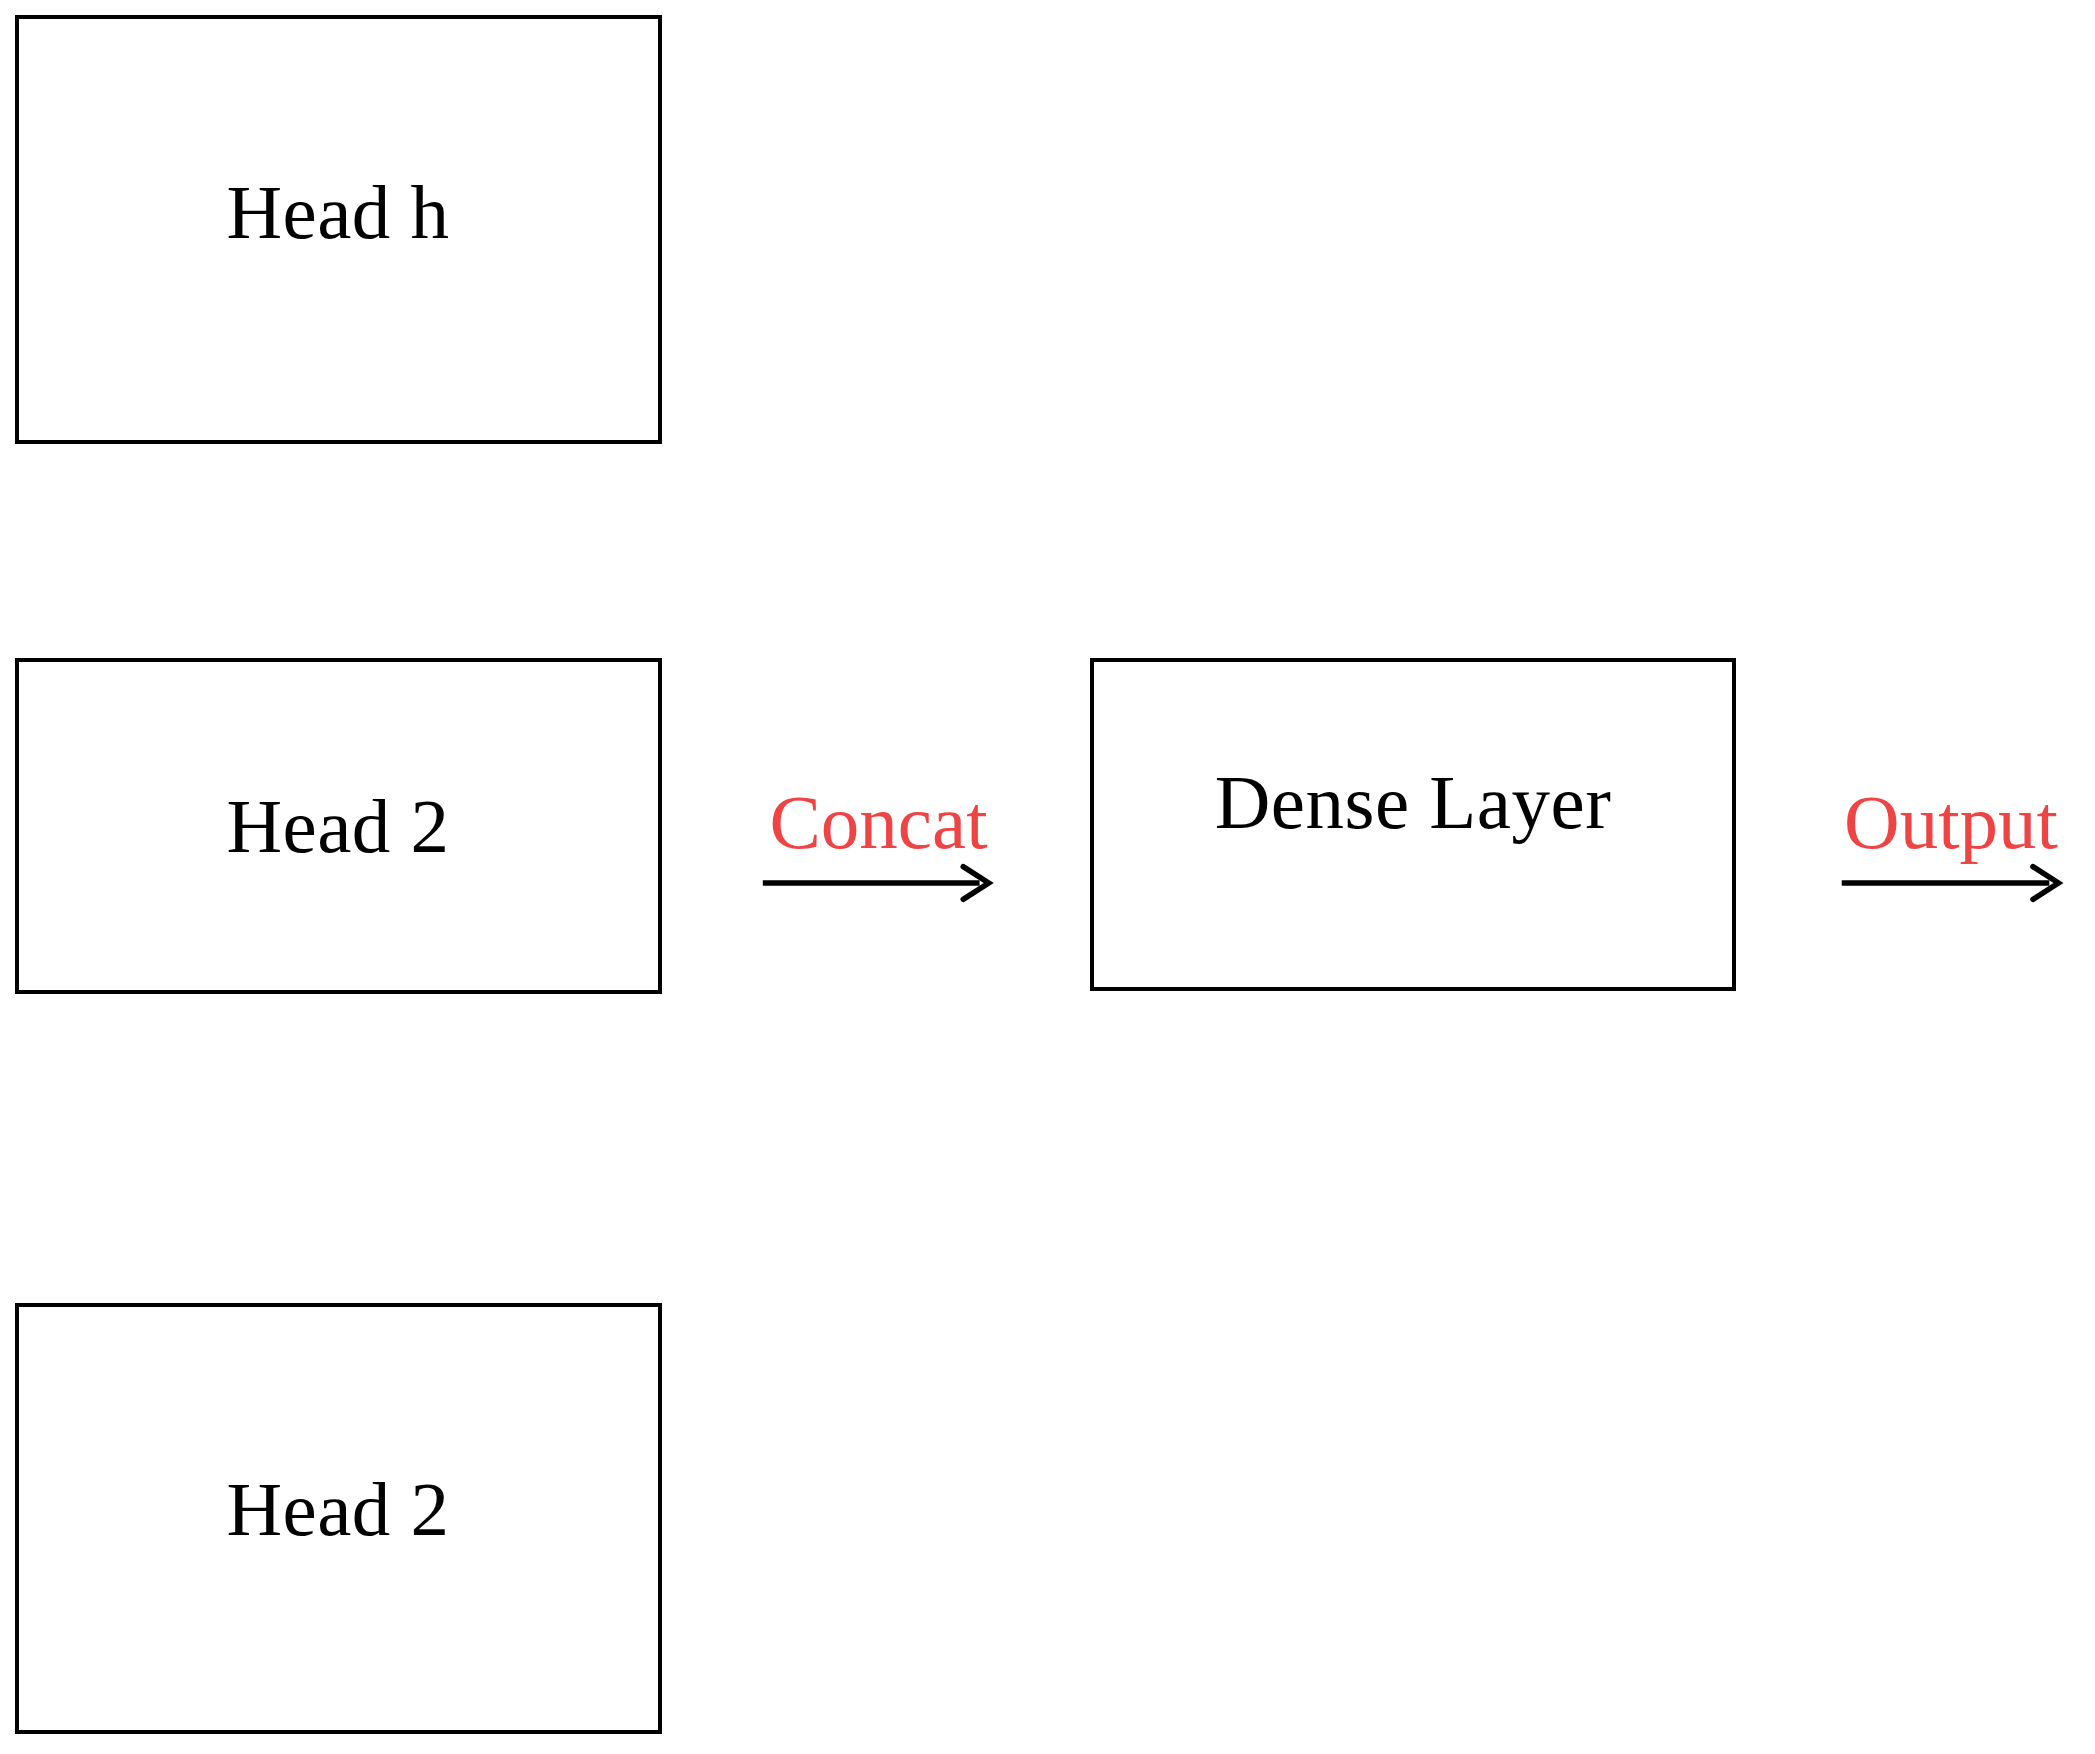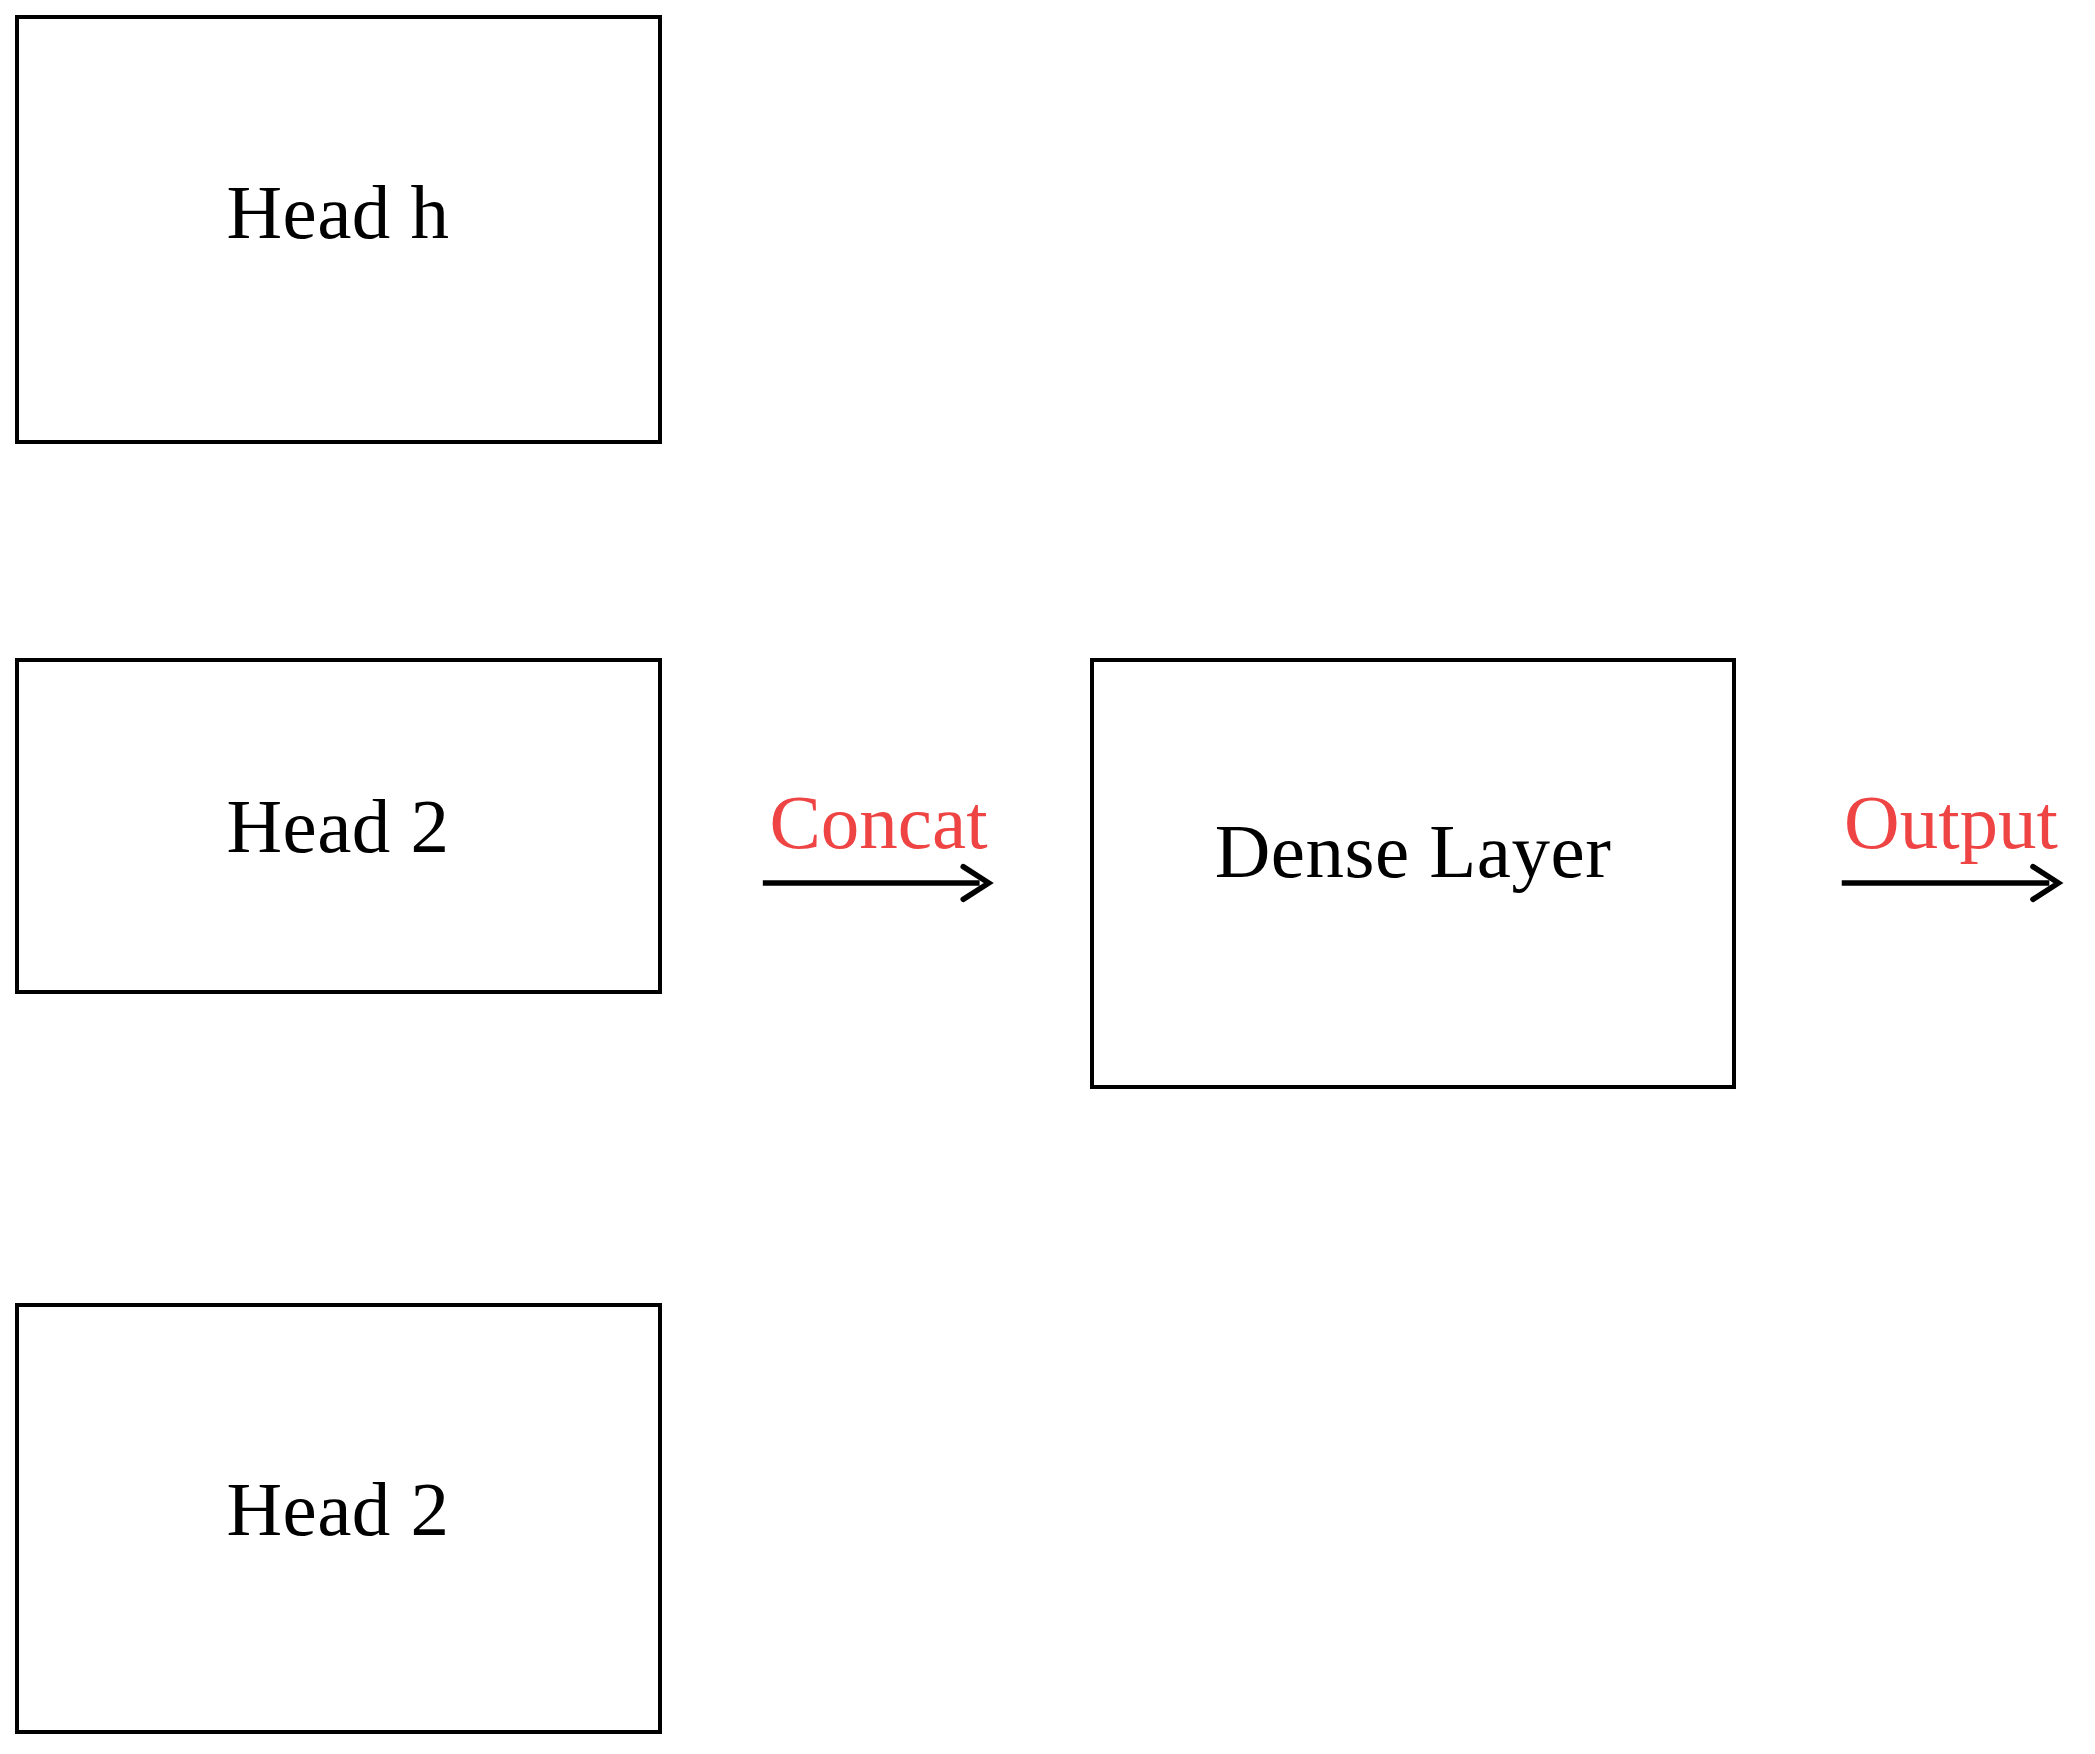--- a/index.html
+++ b/index.html
@@ -36,21 +36,21 @@
     font-size: 77px;
     line-height: 1;
     color: #000000;
     white-space: nowrap;
     letter-spacing: 0.5px;
   }
 
   #box-head-h   { left: 14.5px;   top: 14.5px;   width: 647px; height: 429px; }
   #box-head-2   { left: 14.5px;   top: 658px;  width: 647px; height: 336px; }
   #box-head-1   { left: 14.5px;   top: 1303px; width: 647px; height: 431px; }
-  #box-dense    { left: 1090px; top: 658px;  width: 646px; height: 431px; }
+  #box-dense    { left: 1090px; top: 658px;  width: 646px; height: 333px; }
 
   
   #box-head-h .node-label { position: relative; top: -16.4px; text-align: center; }
   
   #box-head-1 .node-label { position: relative; top: -9px; }
   #box-head-2 .node-label { position: relative; top: 0px; }
   #box-dense  .node-label { position: relative; top: -22px; }
 
   
   .arrow-group {

